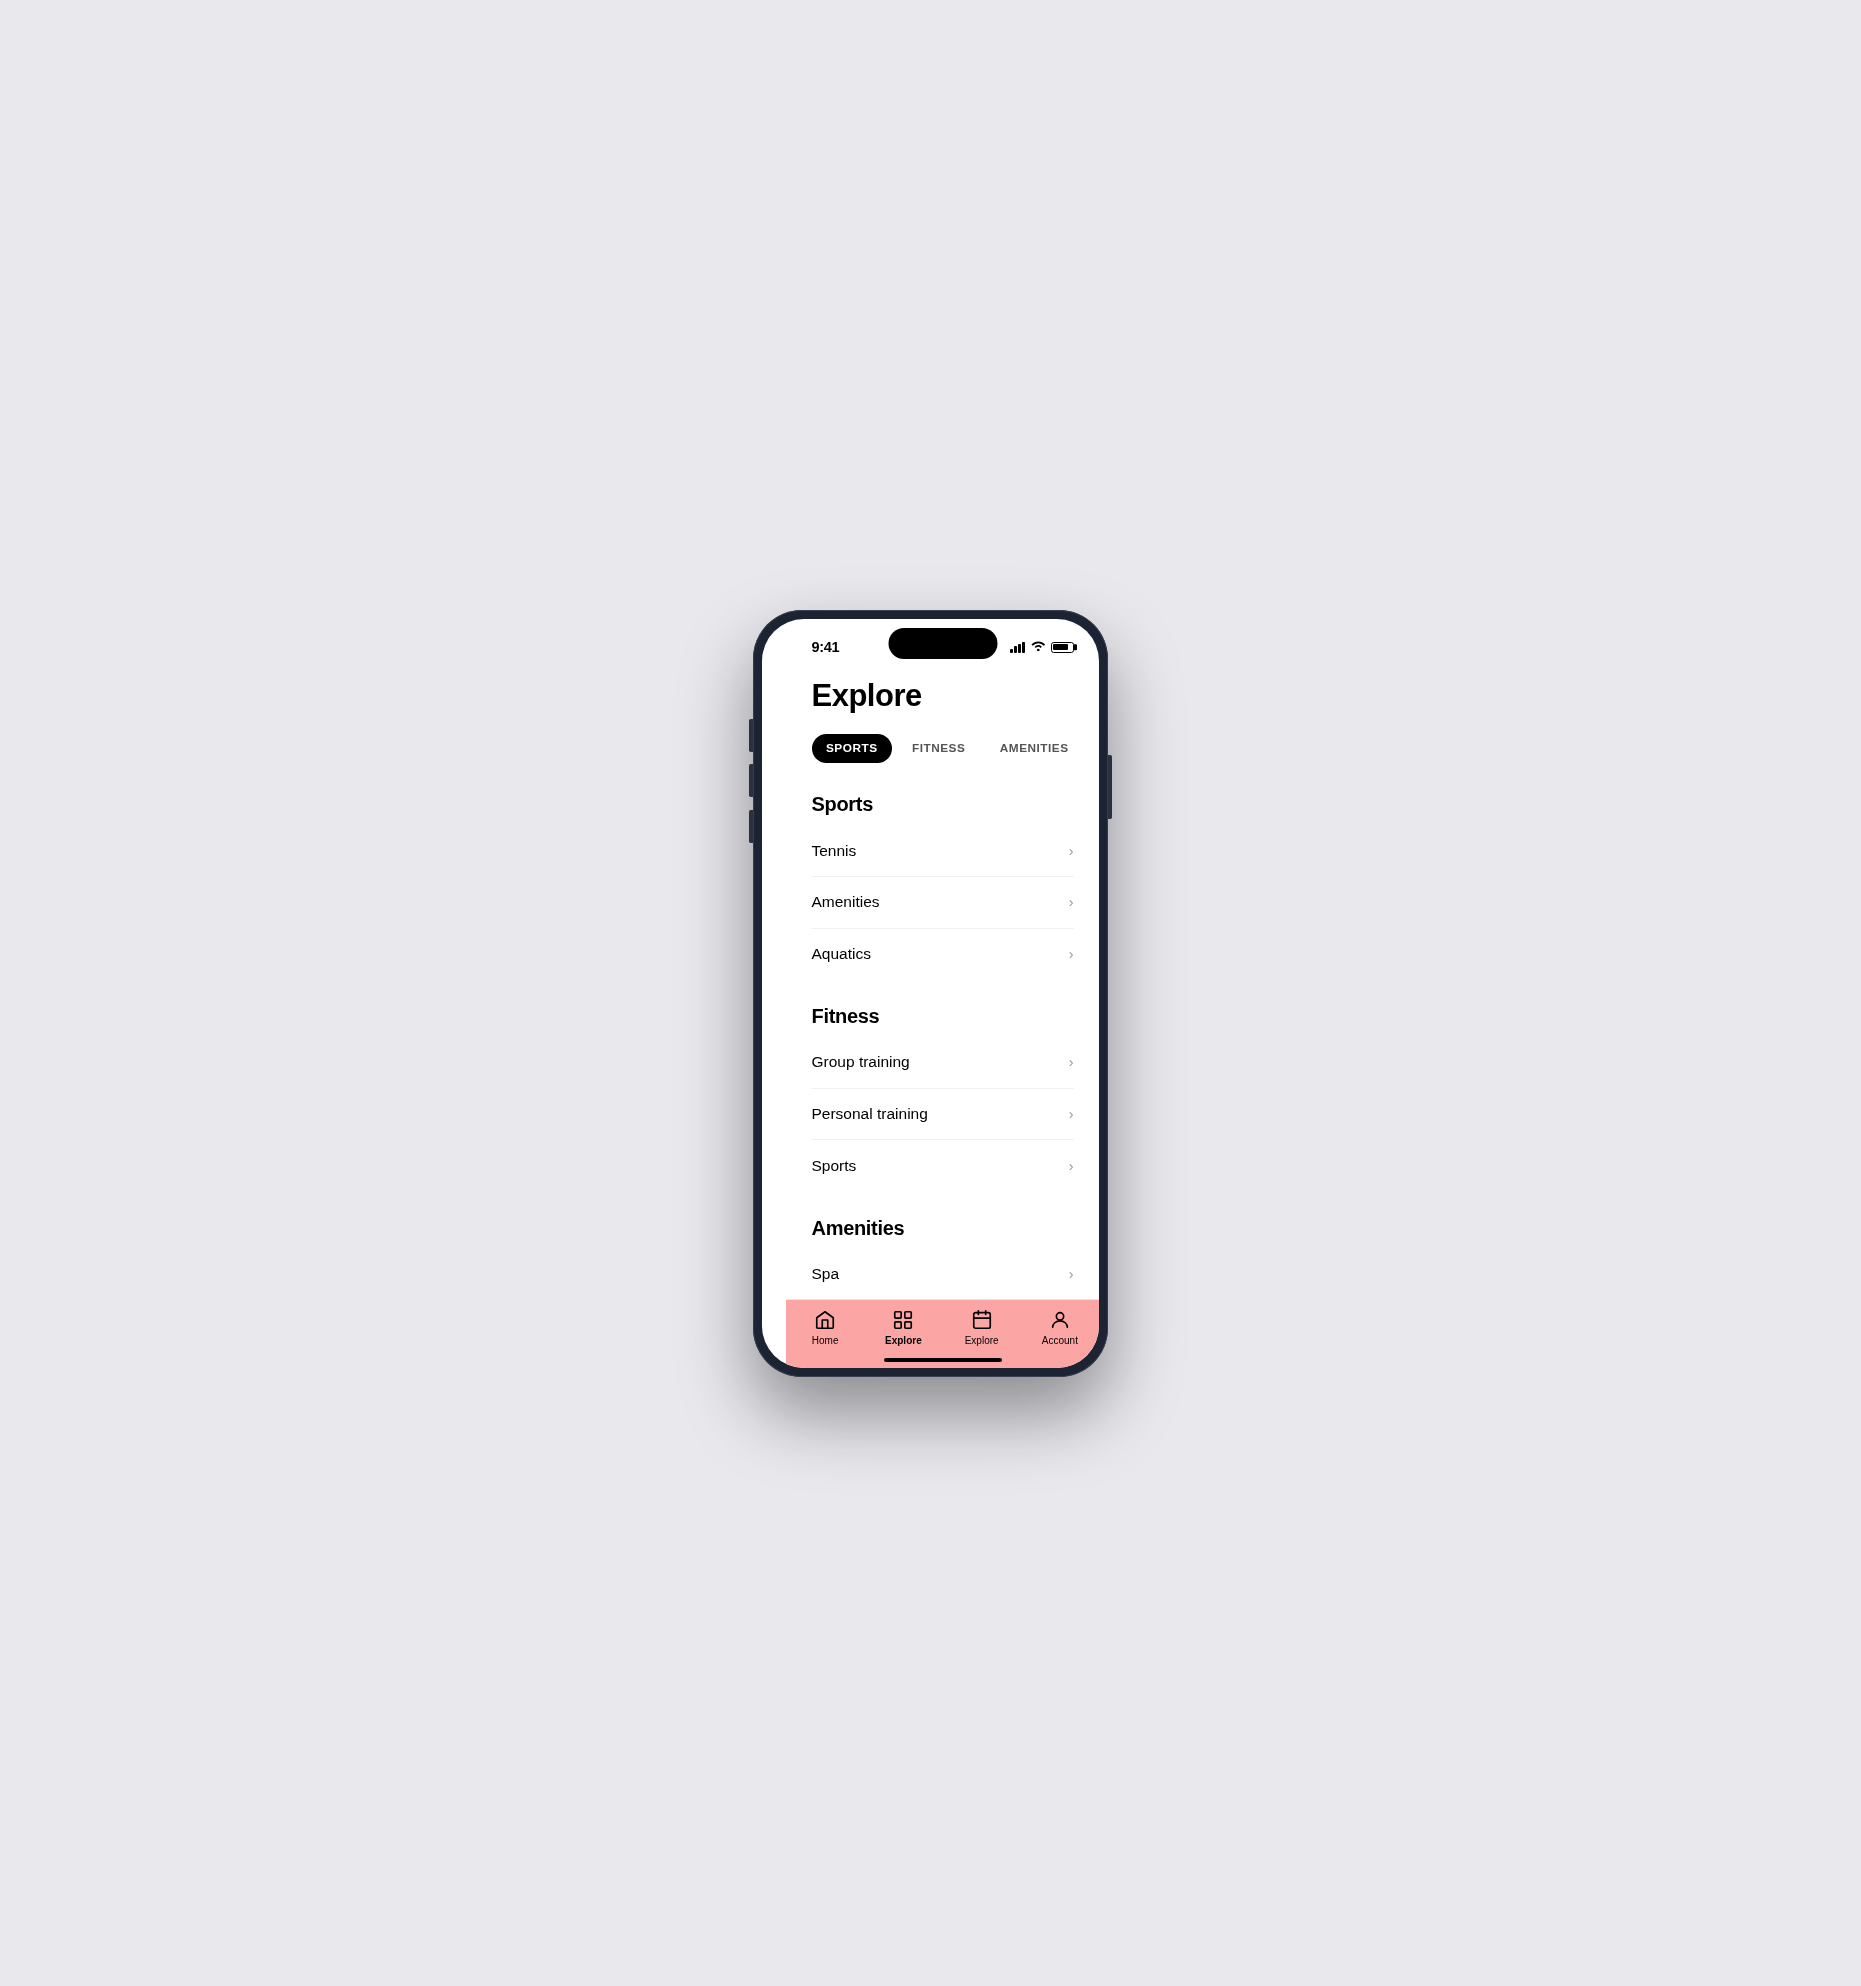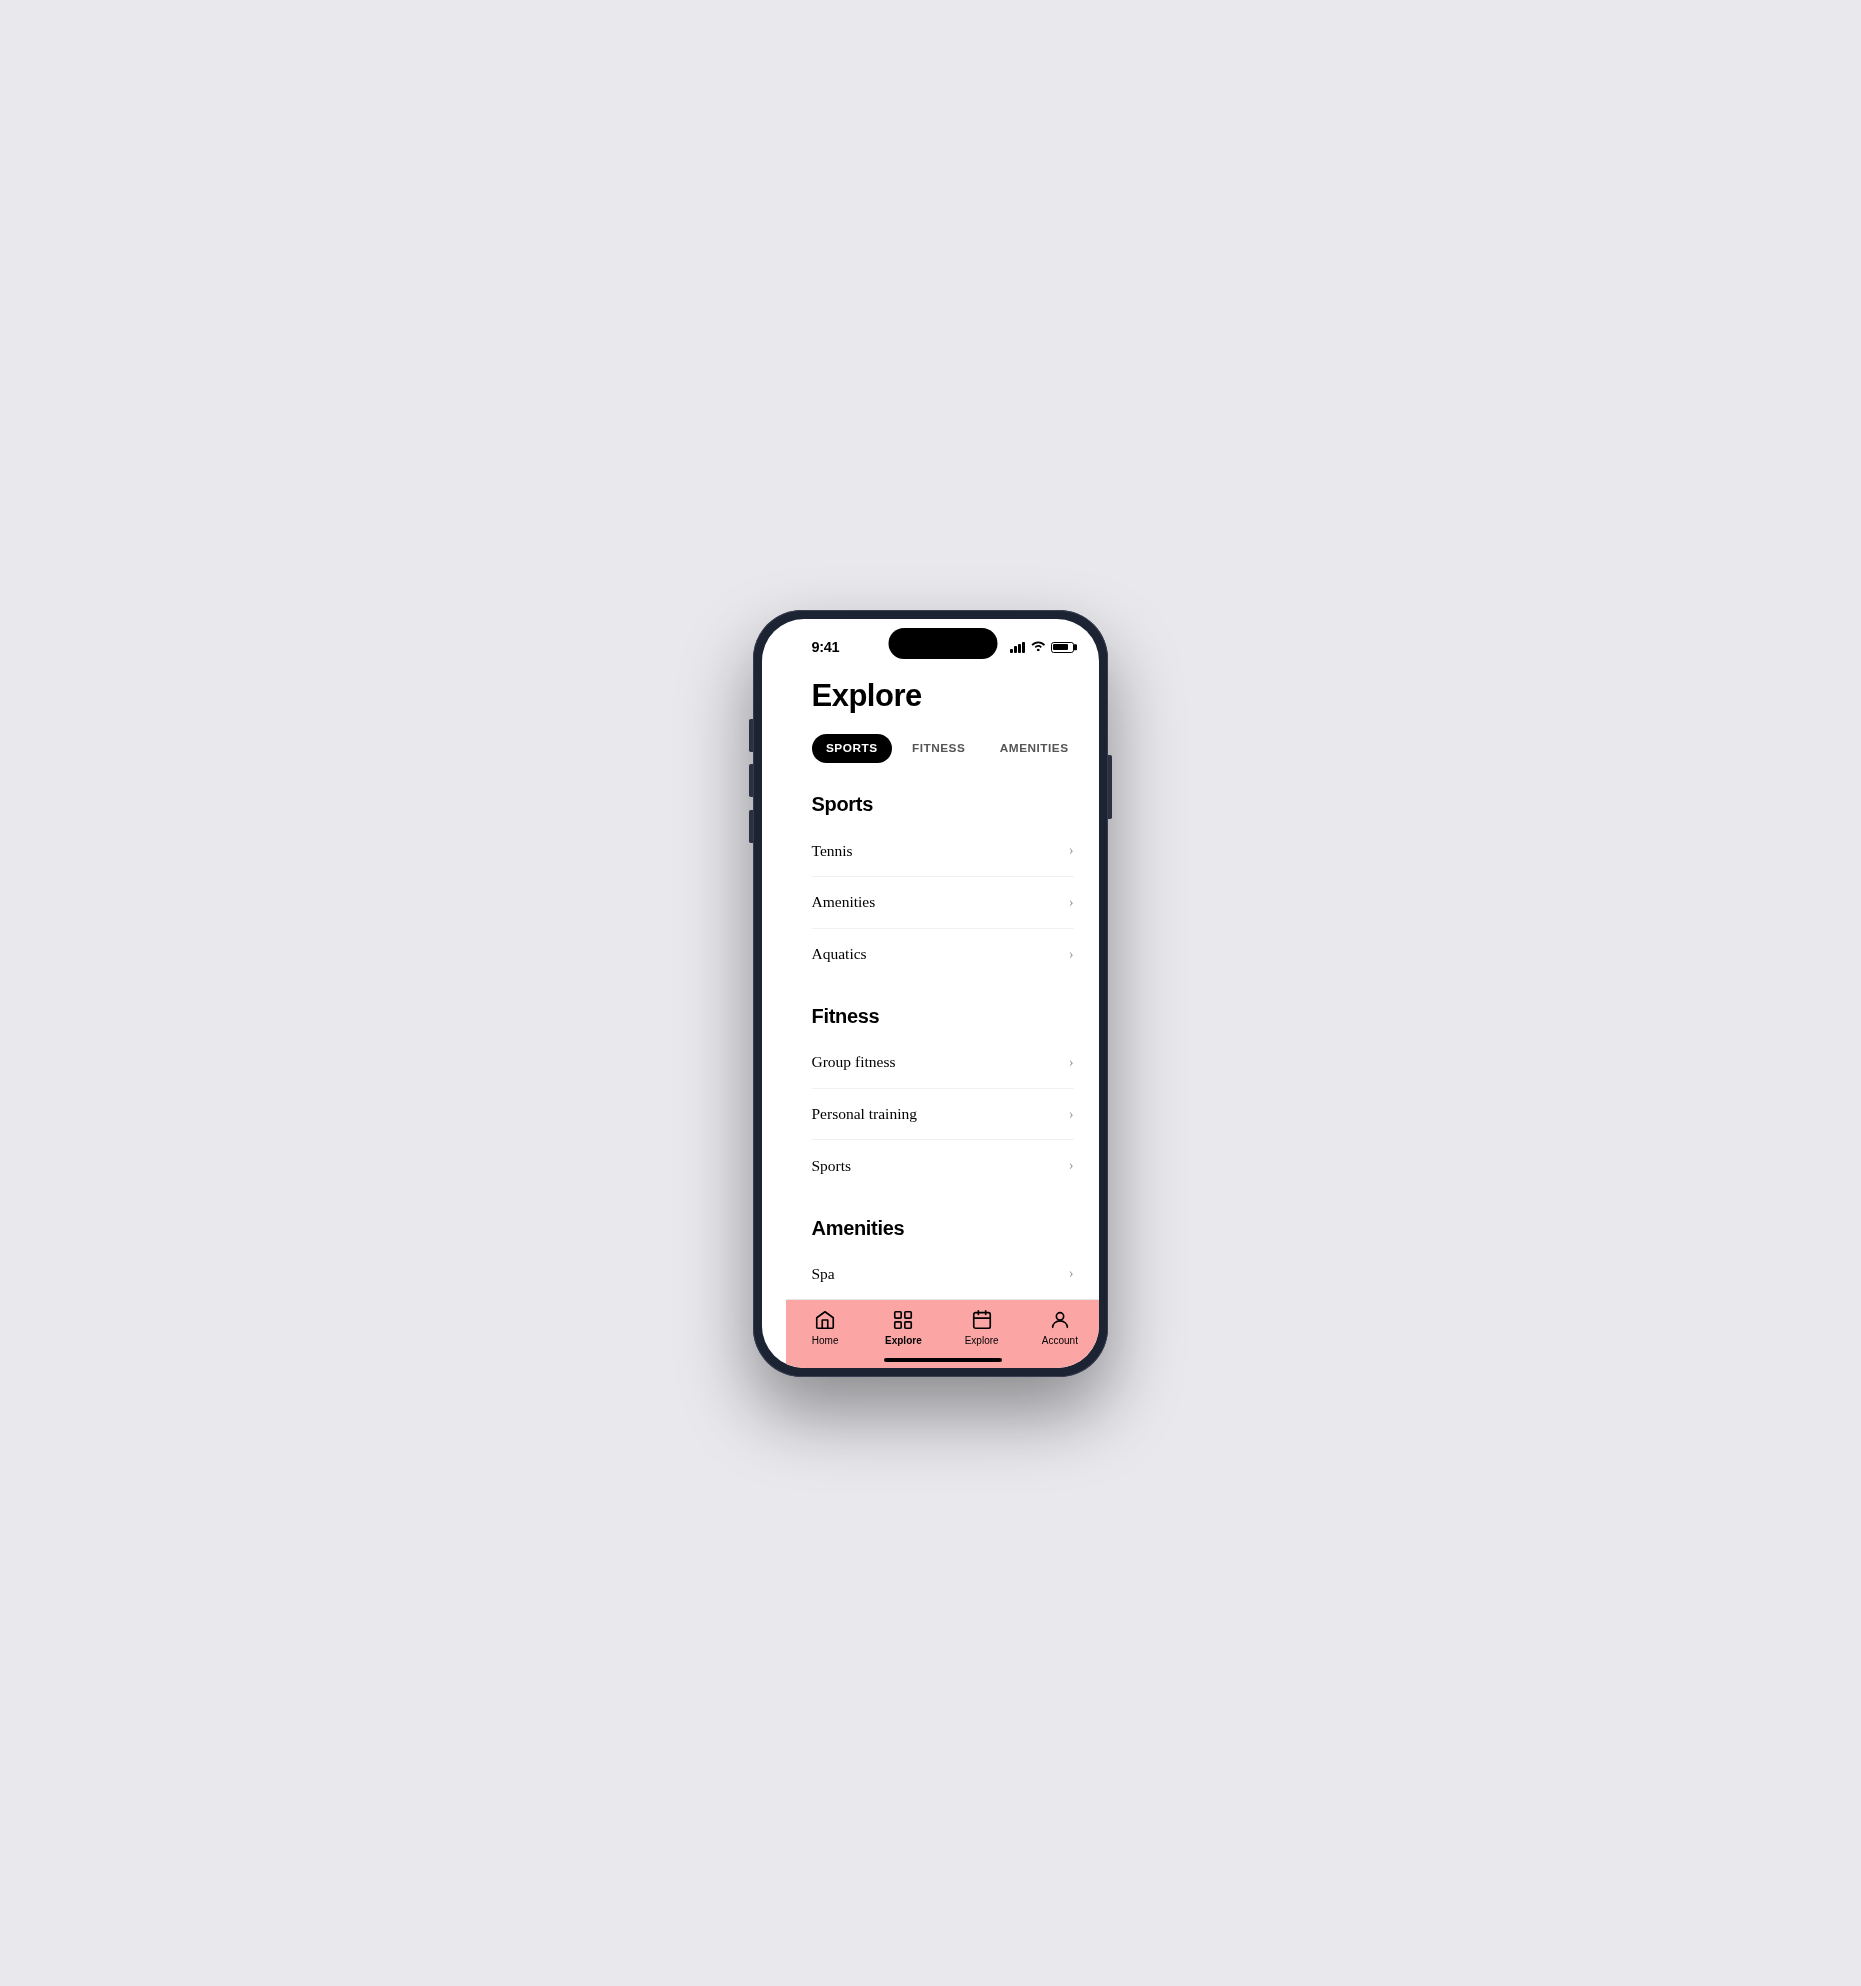--- a/index.html
+++ b/index.html
@@ -182,21 +182,20 @@
       margin-bottom: 9px;
       letter-spacing: -0.3px;
     }
     .list-item {
       display: flex;
       justify-content: space-between;
       align-items: center;
       padding: 16.4px 0;
       border-bottom: 0.9px solid #f0f0f0;
       cursor: pointer;
-      font-family: Liberation Serif, serif;
     }
     .list-item:last-child {
       border-bottom: none;
     }
     .list-item-label {
       font-size: 15.5px;
       color: #000;
       font-weight: 400;
     }
     .chevron {
@@ -300,21 +299,21 @@
         </div>
         <div class="list-item">
           <span class="list-item-label">Aquatics</span>
           <span class="chevron">›</span>
         </div>
       </div>
 
       <div class="section">
         <div class="section-title">Fitness</div>
         <div class="list-item">
-          <span class="list-item-label">Group fitness</span>
+          <span class="list-item-label">Group training</span>
           <span class="chevron">›</span>
         </div>
         <div class="list-item">
           <span class="list-item-label">Personal training</span>
           <span class="chevron">›</span>
         </div>
         <div class="list-item">
           <span class="list-item-label">Sports</span>
           <span class="chevron">›</span>
         </div>

